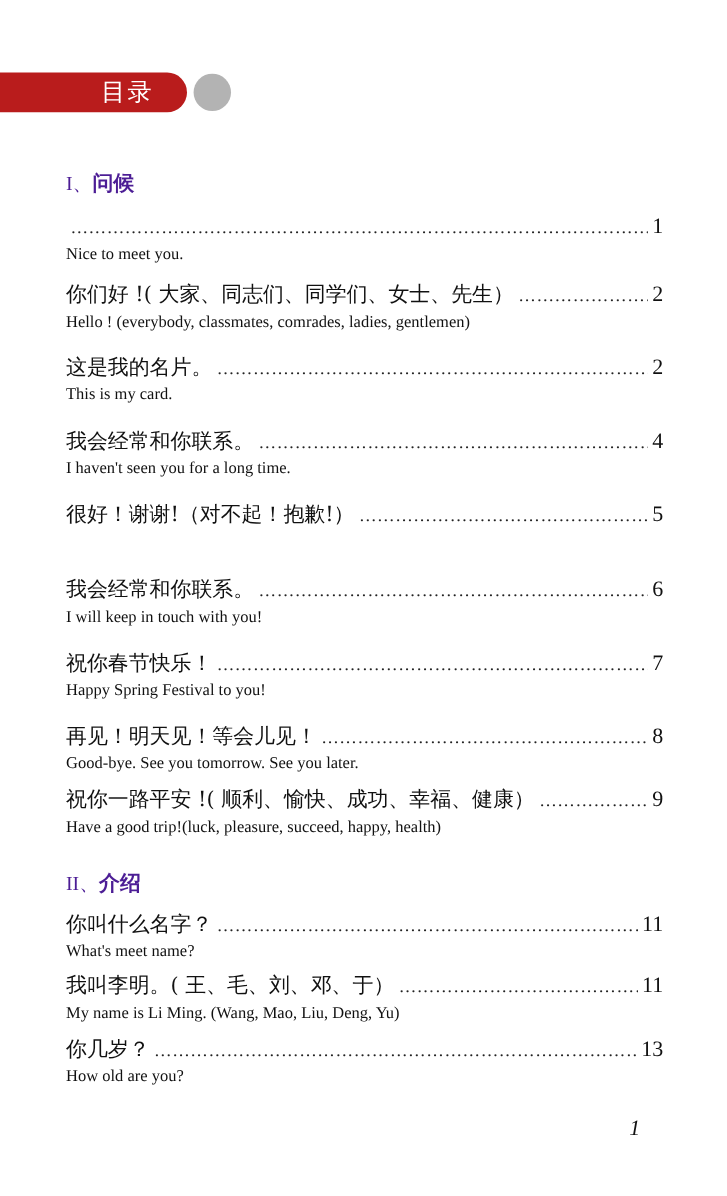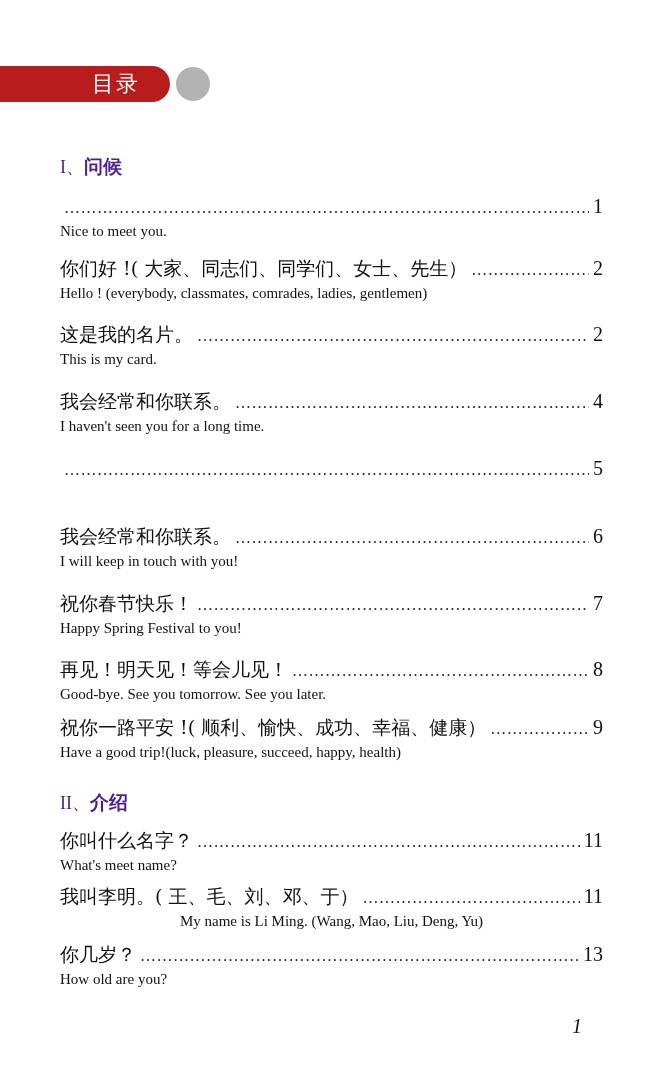--- a/index.html
+++ b/index.html
@@ -90,20 +90,21 @@
     <div class="entry-line">
         <span class="entry-zh">我会经常和你联系。</span>
         <span class="entry-dots"></span>
         <span class="entry-page">4</span>
       </div>
     <div class="entry-en">I haven't seen you for a long time.</div>
   </div>
 
   <div class="entry" style="top:456px;">
     <div class="entry-line">
+        <span class="entry-zh">很好！谢谢!（对不起！抱歉!）</span>
         <span class="entry-dots"></span>
         <span class="entry-page">5</span>
       </div>
   </div>
 
   <div class="entry" style="top:524px;">
     <div class="entry-line">
         <span class="entry-zh">我会经常和你联系。</span>
         <span class="entry-dots"></span>
         <span class="entry-page">6</span>
@@ -144,21 +145,21 @@
 
   <div class="entry" style="top:828px;">
     <div class="entry-line">
         <span class="entry-zh">你叫什么名字？</span>
         <span class="entry-dots"></span>
         <span class="entry-page">11</span>
       </div>
     <div class="entry-en">What's meet name?</div>
   </div>
 
-  <div class="entry" style="top:884px;text-align:center;">
+  <div class="entry" style="top:884px;">
     <div class="entry-line">
         <span class="entry-zh">我叫李明。( 王、毛、刘、邓、于）</span>
         <span class="entry-dots"></span>
         <span class="entry-page">11</span>
       </div>
     <div class="entry-en">My name is Li Ming. (Wang, Mao, Liu, Deng, Yu)</div>
   </div>
 
   <div class="entry" style="top:942px;">
     <div class="entry-line">

